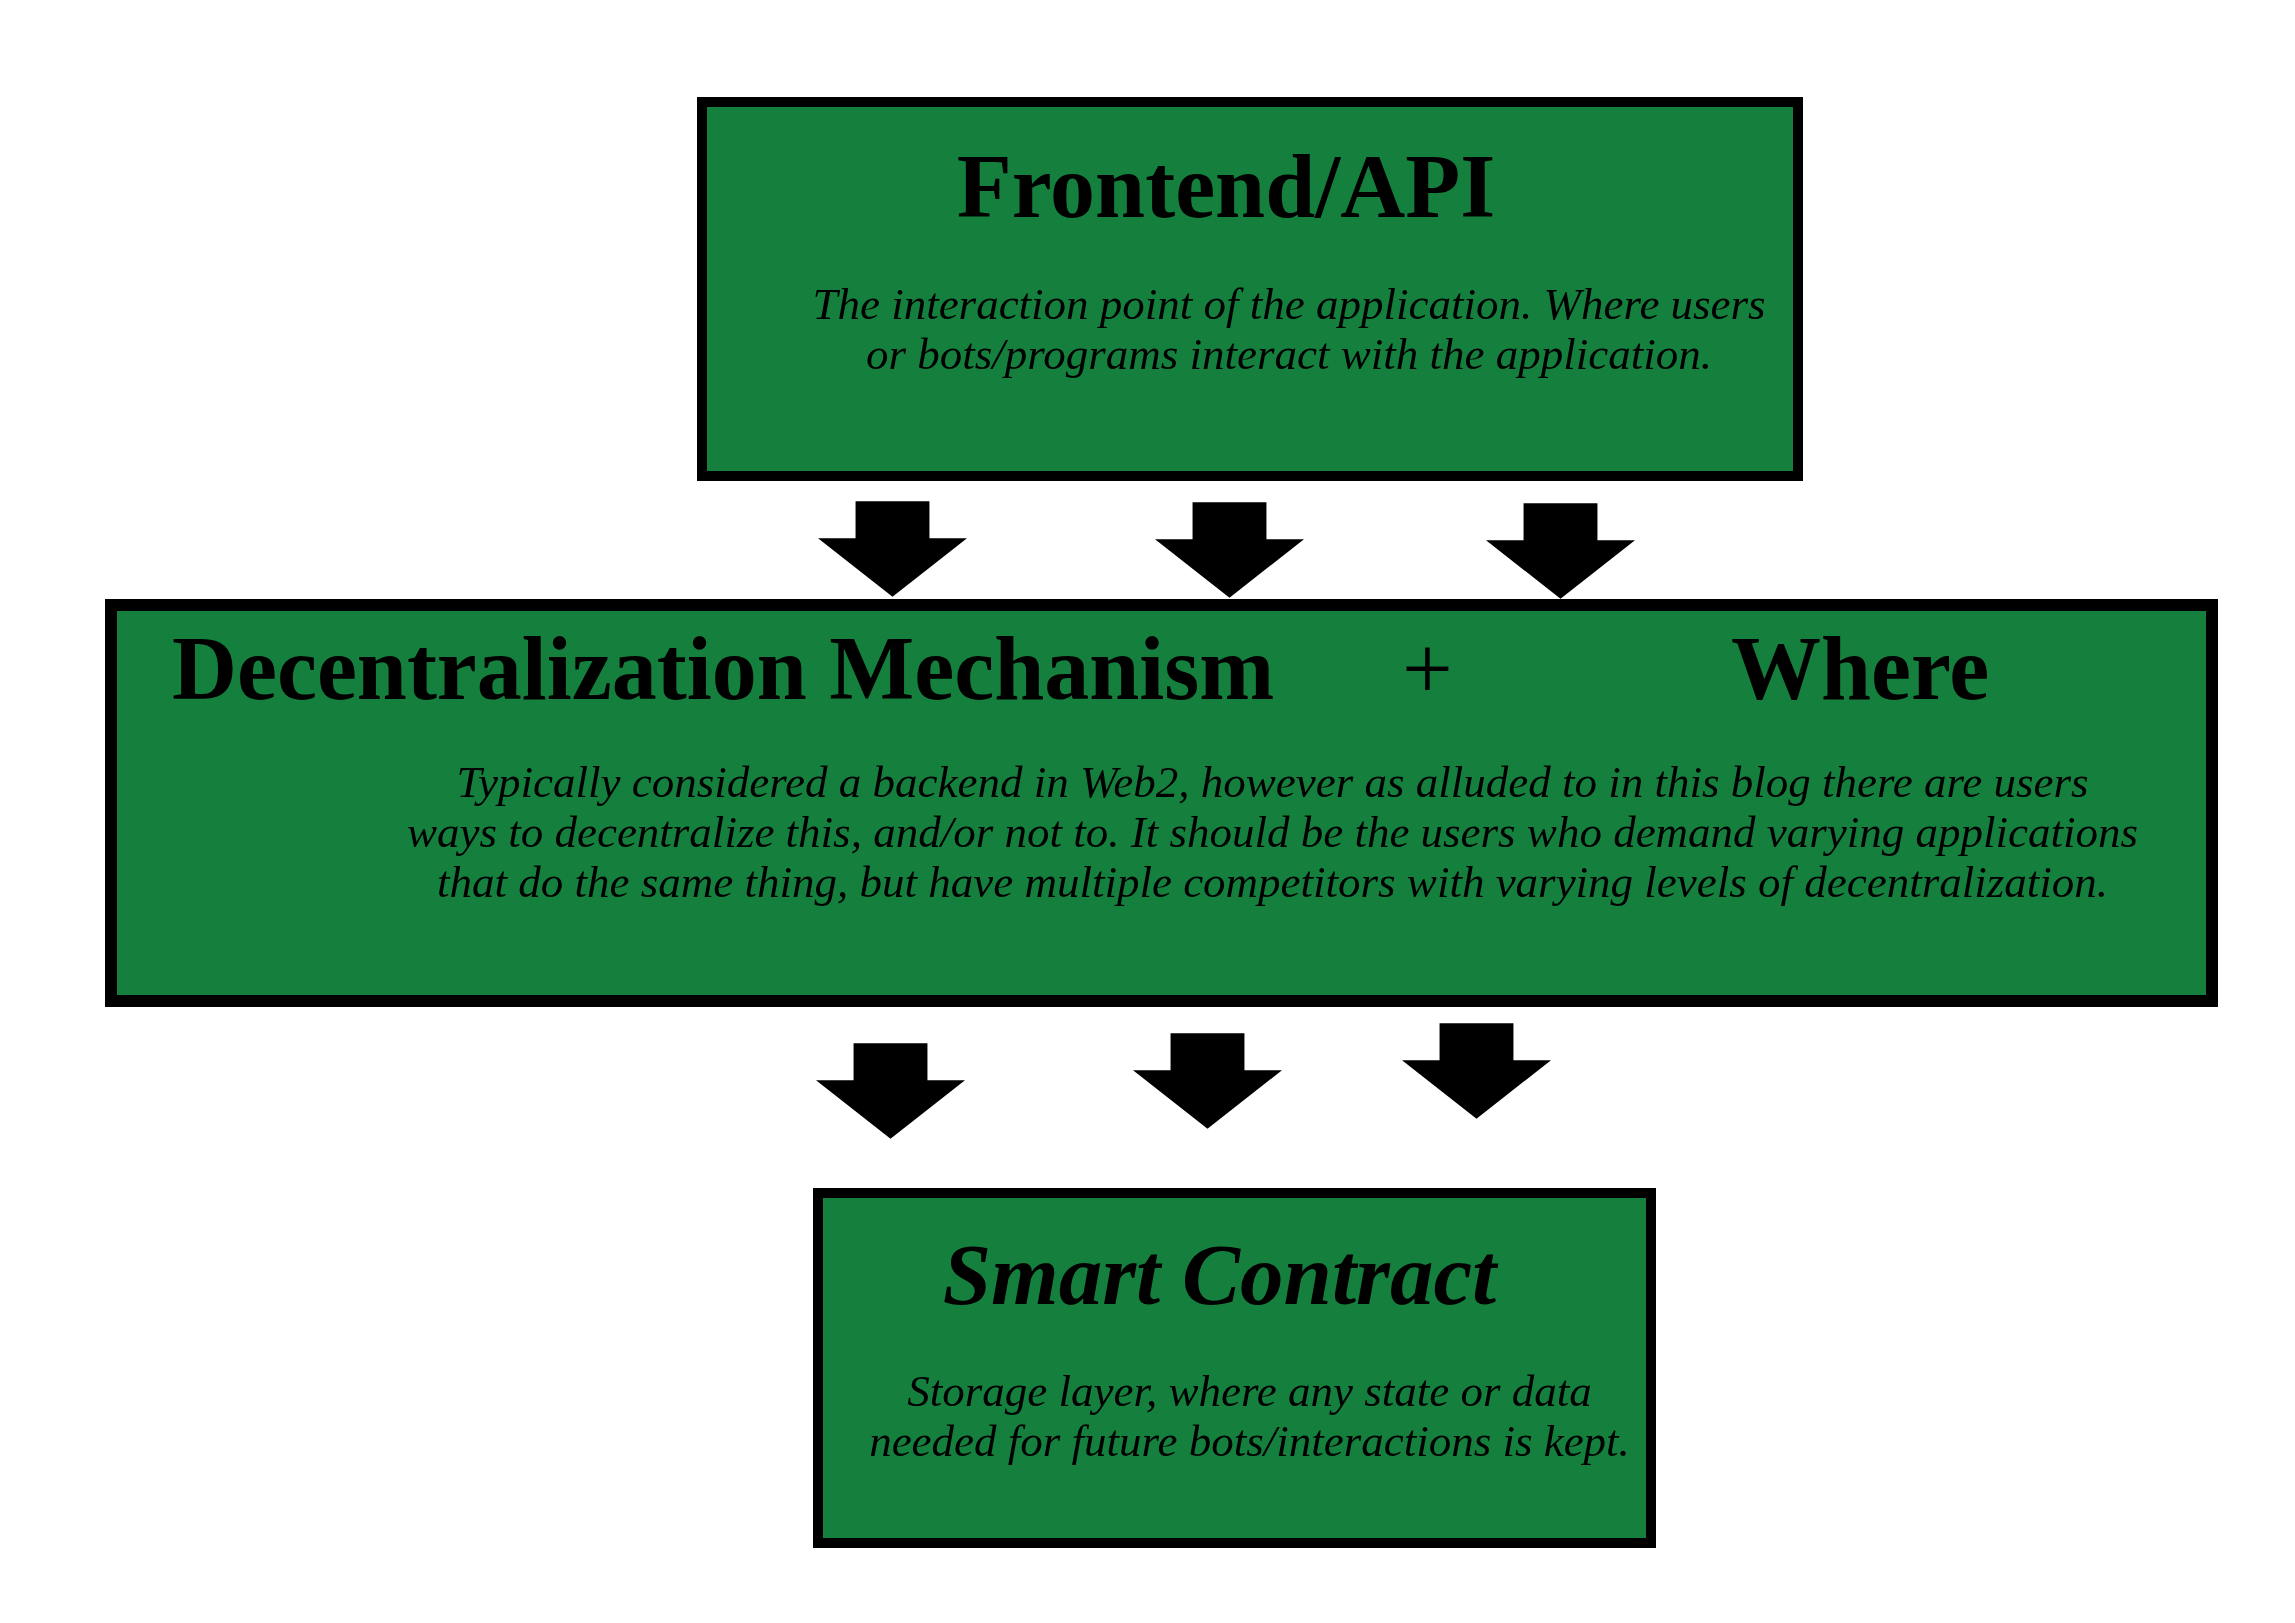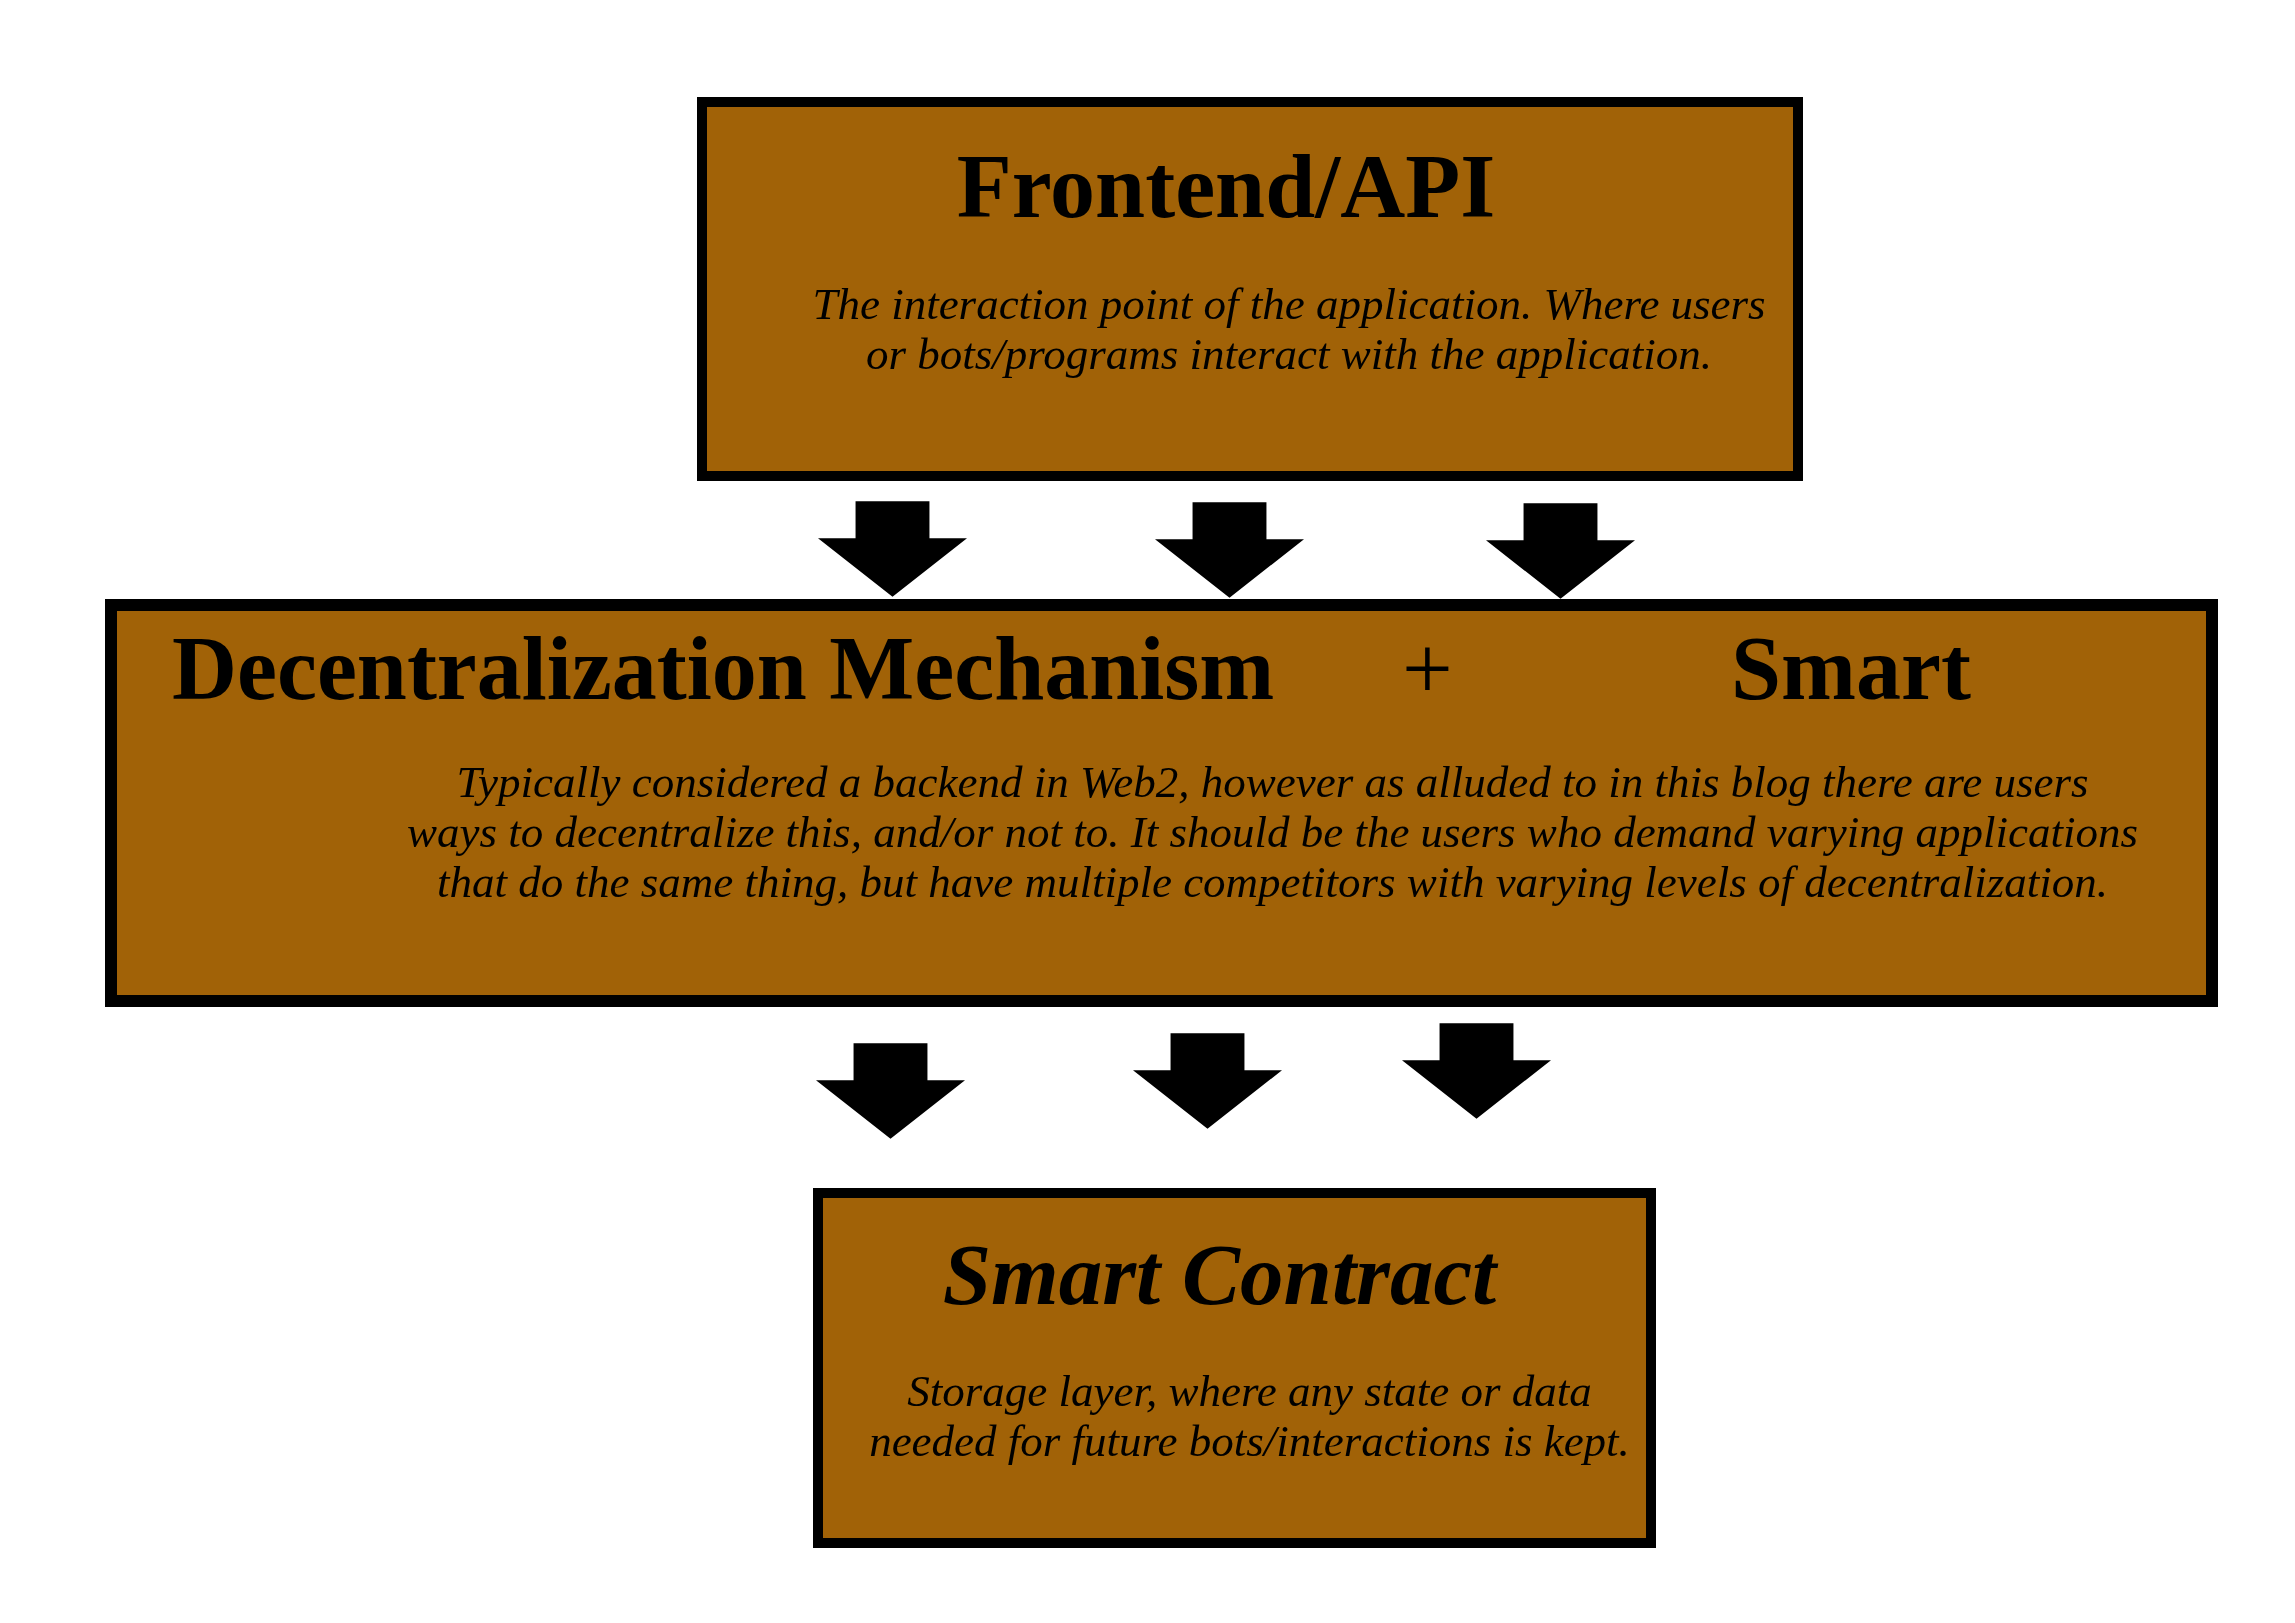--- a/index.html
+++ b/index.html
@@ -11,21 +11,21 @@
     position: relative;
     width: 2295px;
     height: 1624px;
     background: #ffffff;
     font-family: "Liberation Serif", "DejaVu Serif", serif;
     color: #000000;
     overflow: hidden;
   }
   .node {
     position: absolute;
-    background: #a16207;
+    background: #15803d;
     box-sizing: border-box;
   }
   .node.top    { left: 697px; top: 97px;  width: 1106px; height: 384px; border: 10.2px solid #000; }
   .node.middle { left: 105px;  top: 599px; width: 2113px; height: 408px; border: 12.6px solid #000; }
   .node.bottom { left: 813px; top: 1188px; width: 843px; height: 360px; border: 10.2px solid #000; }
 
   .title {
     font-weight: bold;
     font-size: 90px;
     line-height: 90px;
@@ -105,21 +105,21 @@
   <div class="arrow a1c">
     <svg viewBox="0 0 250 160" xmlns="http://www.w3.org/2000/svg">
         <polygon fill="#000000" points="63,0 187,0 187,62 250,62 125,160 0,62 63,62"></polygon>
       </svg>
   </div>
 
   <div class="node middle">
     <div class="title-row">
       <span class="title t-left">Decentralization Mechanism</span>
       <span class="t-plus">+</span>
-      <span class="title t-right">Smart</span>
+      <span class="title t-right">Where</span>
     </div>
     <div class="desc">Typically considered a backend in Web2, however as alluded to in this blog there are users
 ways to decentralize this, and/or not to. It should be the users who demand varying applications
 that do the same thing, but have multiple competitors with varying levels of decentralization.</div>
   </div>
 
   <div class="arrow a2a">
     <svg viewBox="0 0 250 160" xmlns="http://www.w3.org/2000/svg">
         <polygon fill="#000000" points="63,0 187,0 187,62 250,62 125,160 0,62 63,62"></polygon>
       </svg>

